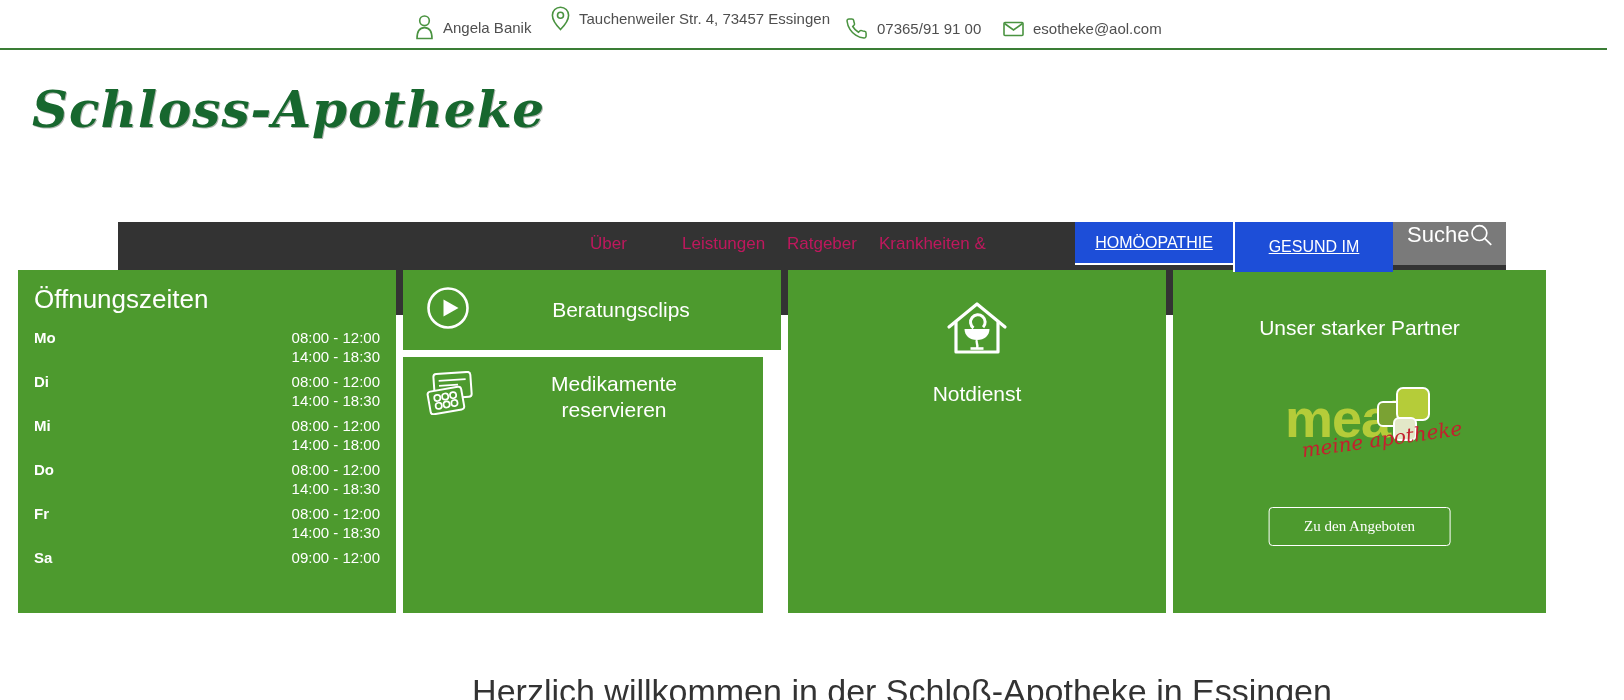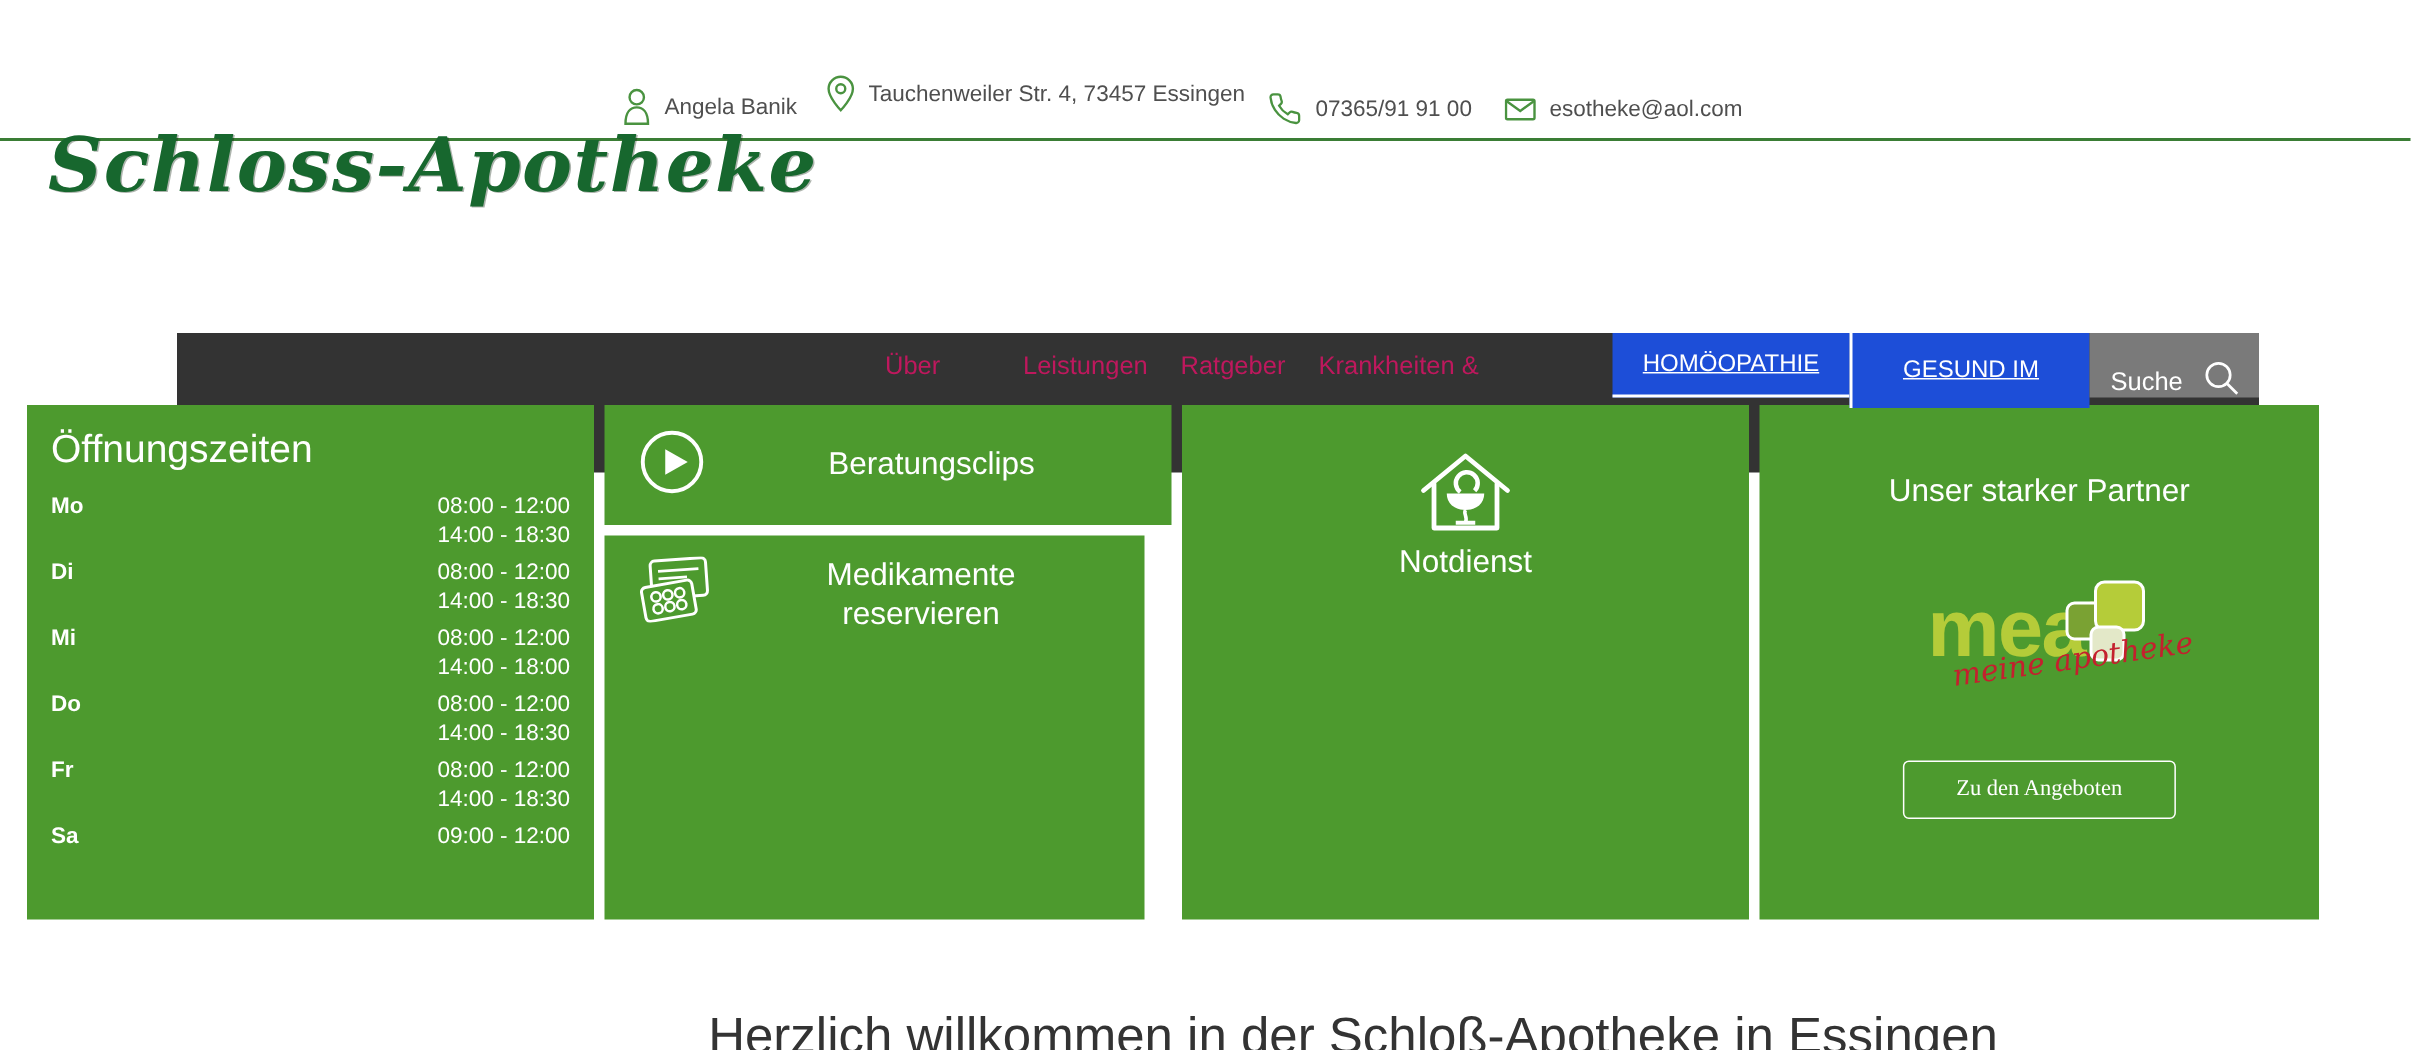--- a/index.html
+++ b/index.html
@@ -3,21 +3,21 @@
 <meta charset="utf-8">
 <style>
   * { box-sizing: border-box; }
   html,body { margin:0; padding:0; }
   body {
     width:1624px; height:700px; overflow:hidden; position:relative;
     background:#ffffff; font-family:"Liberation Sans", sans-serif;
   }
 
   
-  .topbar { position:absolute; left:0; top:0; width:1607px; height:50px; background:#fff; border-bottom:2px solid #3a7d35;margin-top:44px; }
+  .topbar { position:absolute; left:0; top:0; width:1607px; height:50px; background:#fff; border-bottom:2px solid #3a7d35; }
   .contact { position:absolute; display:flex; align-items:center; gap:9px; color:#4f4f4f; font-size:15px; white-space:nowrap; }
   .contact svg { display:block; }
   .ic-green { stroke:#4a9340; fill:none; stroke-width:1.6; }
 
   
   .logo {
     position:absolute; left:32px; top:80px; cursor:pointer;
     font-family:"DejaVu Serif", serif; font-style:italic; font-weight:bold;
     font-size:50px; color:#17672e; letter-spacing:1px;
     text-shadow:1px 1px 0 rgba(20,40,20,0.35);
@@ -28,42 +28,42 @@
   .nav-item {
     position:absolute; top:222px; height:43px; line-height:43px; z-index:3;
     color:#be185d; font-size:17px; cursor:pointer;
   }
   .tab { position:absolute; top:222px; z-index:3; background:#1d4ed8; color:#fff;
          display:flex; align-items:center; justify-content:center;
          font-size:16px; cursor:pointer;text-decoration:underline; }
   .tab-homoeo { left:1075px; width:158px; height:43px; border-bottom:2px solid #fff; }
   .tab-gesund { left:1233px; width:160px; height:50px; border-left:2px solid #fff; }
   .searchbox { position:absolute; left:1393px; top:222px; width:113px; height:43px; z-index:3;
-               background:#7a7a7a; color:#fff; display:flex; align-items:flex-end;
-               padding:0 12px 0 14px; font-size:17px; cursor:pointer; }
+               background:#7a7a7a; color:#fff; display:flex; align-items:flex-start;
+               padding:0 12px 0 14px; font-size:22px; cursor:pointer; }
   .searchbox svg { margin-left:auto; display:block; }
 
   
   .panel { position:absolute; background:#4d9a2e; color:#ffffff; z-index:2; }
   #p-open  { left:18px;   top:270px; width:378px; height:343px; padding:13px 16px; }
   #p-clips { left:403px;  top:270px; width:378px; height:80px;  display:flex; align-items:center; cursor:pointer; }
   #p-res   { left:403px;  top:357px; width:360px; height:256px; display:flex; align-items:flex-start; padding-top:14px; cursor:pointer; }
   #p-not   { left:788px;  top:270px; width:378px; height:343px; text-align:center; cursor:pointer; }
   #p-part  { left:1173px; top:270px; width:373px; height:343px; }
 
   .oh-title { font-size:26px; font-weight:300; line-height:32px; margin:0 0 14px 0; }
   .oh-row   { overflow:hidden; margin-bottom:7px; font-size:15px; line-height:18.5px; }
   .oh-day   { float:left; font-weight:bold; }
   .oh-times { text-align:right; }
 
   .tile-icon { margin-left:22px; flex:0 0 auto; }
   .tile-label { flex:1; text-align:center; font-size:21px; font-weight:300; line-height:26px; padding-right:10px; }
 
   .not-icon  { margin-top:28px; }
-  .not-label { font-size:21px; font-weight:300; }
+  .not-label { font-size:21px; font-weight:300; margin-top:20px; }
 
   .part-title { position:absolute; top:46px; left:0; right:0; text-align:center; font-size:21px; font-weight:300; }
   .mea-text { position:absolute; left:112px; top:108px; font-size:54px; font-weight:bold; color:#b5cc39; letter-spacing:-1px; line-height:54px; }
   .mea-reg  { font-size:12px; font-weight:bold; vertical-align:28px; letter-spacing:0; }
   .mea-squares { position:absolute; left:200px; top:115px; }
   .mea-script {
     position:absolute; left:128px; top:158px; width:150px; text-align:center;
     font-family:"DejaVu Serif", serif; font-style:italic;
     color:#c4202e; font-size:20px; transform:rotate(-8deg); white-space:nowrap;
   }

